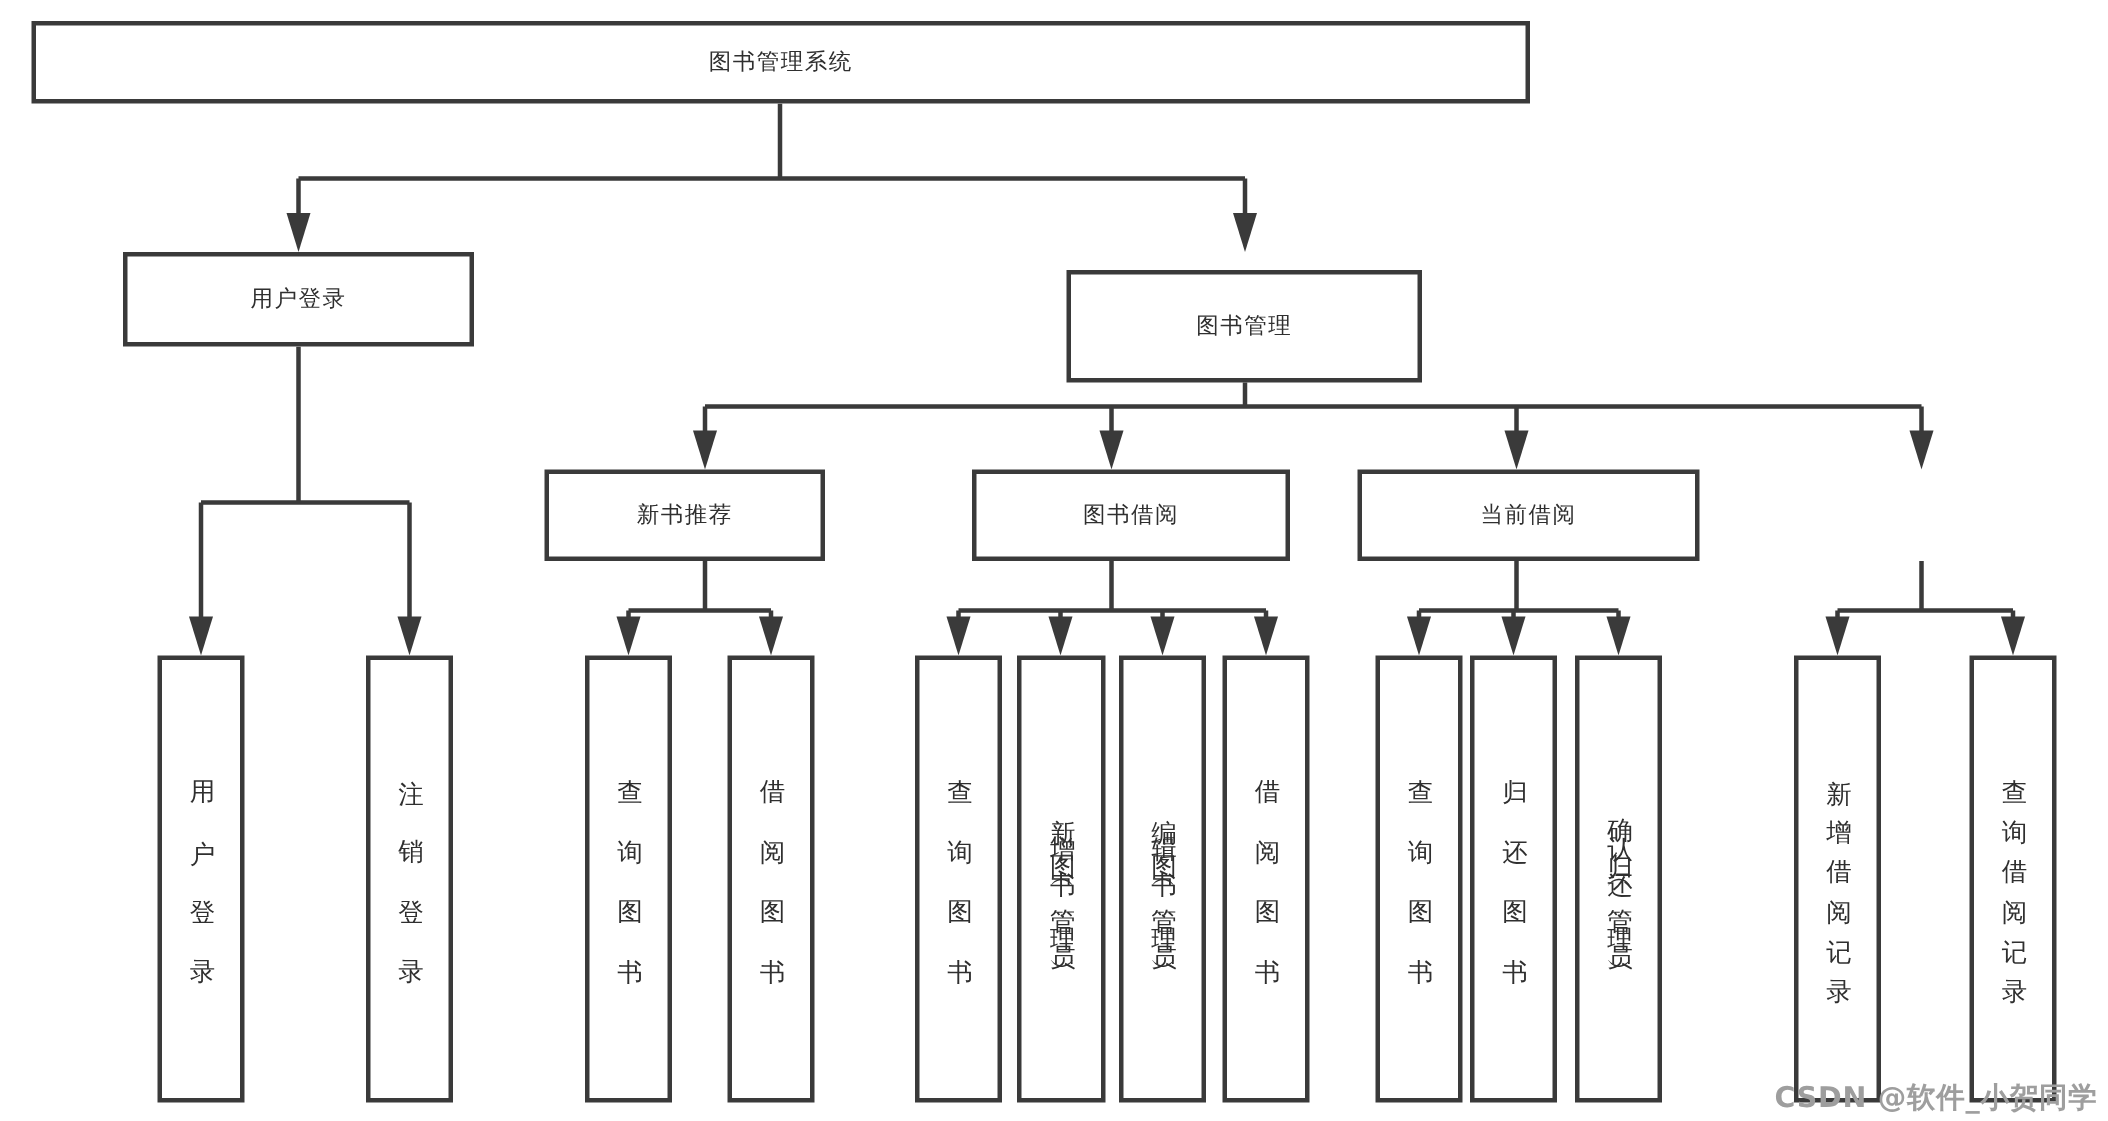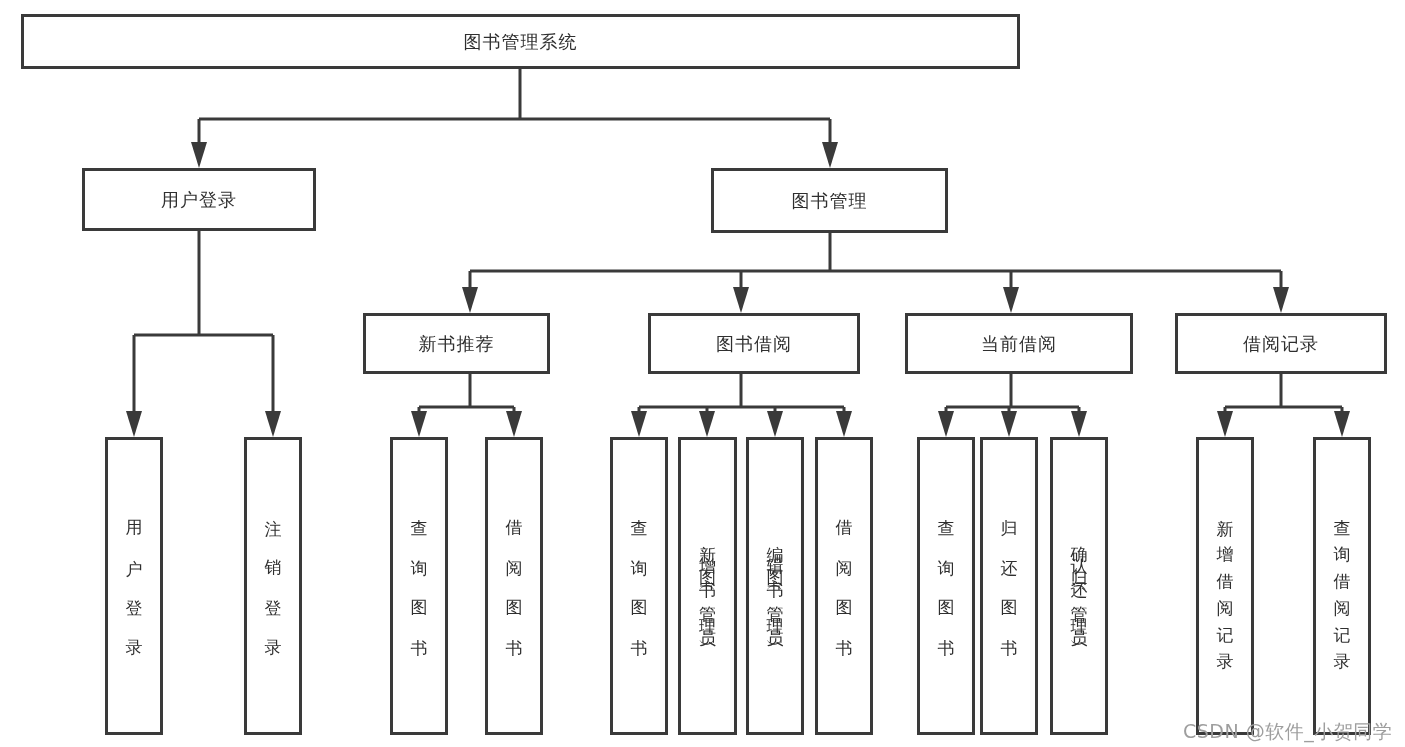--- a/index.html
+++ b/index.html
@@ -1,26 +1,26 @@
 <!DOCTYPE html>
 <html><head>
 <meta charset="utf-8">
 <style>
   html,body{margin:0;padding:0;background:#fff;}
   body{font-family:"DejaVu Sans","Liberation Sans",sans-serif;}
   .stage{position:relative;width:1405px;height:747px;background:#fff;overflow:hidden;}
   .connectors{position:absolute;left:0;top:0;width:1405px;height:747px;}
   .box{position:absolute;background:#fff;border:3px solid #3a3a3a;box-sizing:border-box;
        display:flex;align-items:center;justify-content:center;color:#2f2f2f;}
-  .box.h .label{font-size:18px;letter-spacing:1px;white-space:nowrap;}
+  .box.h .label{font-size:15px;letter-spacing:1px;white-space:nowrap;}
   .box.v{padding:8px 0;}
   .vtext{writing-mode:vertical-rl;text-orientation:mixed;font-size:17px;line-height:1;
          white-space:nowrap;}
   .watermark{position:absolute;left:1183px;top:719px;font-size:19px;color:#9e9e9e;
-             letter-spacing:0.5px;white-space:nowrap;}
+             letter-spacing:0.5px;white-space:nowrap;font-weight:bold;}
 </style>
 </head>
 <body>
 
 <div class="stage">
 
   <svg class="connectors" viewBox="0 0 1405 747" xmlns="http://www.w3.org/2000/svg">
     <g stroke="#3a3a3a" stroke-width="3" fill="none">
       <path d="M520 69 V119 M199 119 H830 M199 119 V148 M830 119 V148"></path>
       <path d="M199 231 V335 M134 335 H273 M134 335 V417 M273 335 V417"></path>
@@ -53,35 +53,32 @@
     </g>
   </svg>
 
   <div class="box h" style="left:21px;top:14px;width:999px;height:55px">
     <span class="label">图书管理系统</span>
   </div>
 
   <div class="box h" style="left:82px;top:168px;width:234px;height:63px">
     <span class="label">用户登录</span>
   </div>
-  <div class="box h" style="left:711px;top:168px;width:237px;height:65px">
+  <div class="box h" style="left:711px;top:180px;width:237px;height:75px">
     <span class="label">图书管理</span>
   </div>
 
   <div class="box h" style="left:363px;top:313px;width:187px;height:61px">
     <span class="label">新书推荐</span>
   </div>
   <div class="box h" style="left:648px;top:313px;width:212px;height:61px">
     <span class="label">图书借阅</span>
   </div>
   <div class="box h" style="left:905px;top:313px;width:228px;height:61px">
     <span class="label">当前借阅</span>
-  </div>
-  <div class="box h" style="left:1175px;top:313px;width:212px;height:61px">
-    <span class="label">借阅记录</span>
   </div>
 
   <div class="box v" style="left:105px;top:437px;width:58px;height:298px">
     <span class="vtext" style="letter-spacing: 40px;">用户登录</span>
   </div>
   <div class="box v" style="left:244px;top:437px;width:58px;height:298px">
     <span class="vtext" style="letter-spacing: 40px;">注销登录</span>
   </div>
 
   <div class="box v" style="left:390px;top:437px;width:58px;height:298px">

